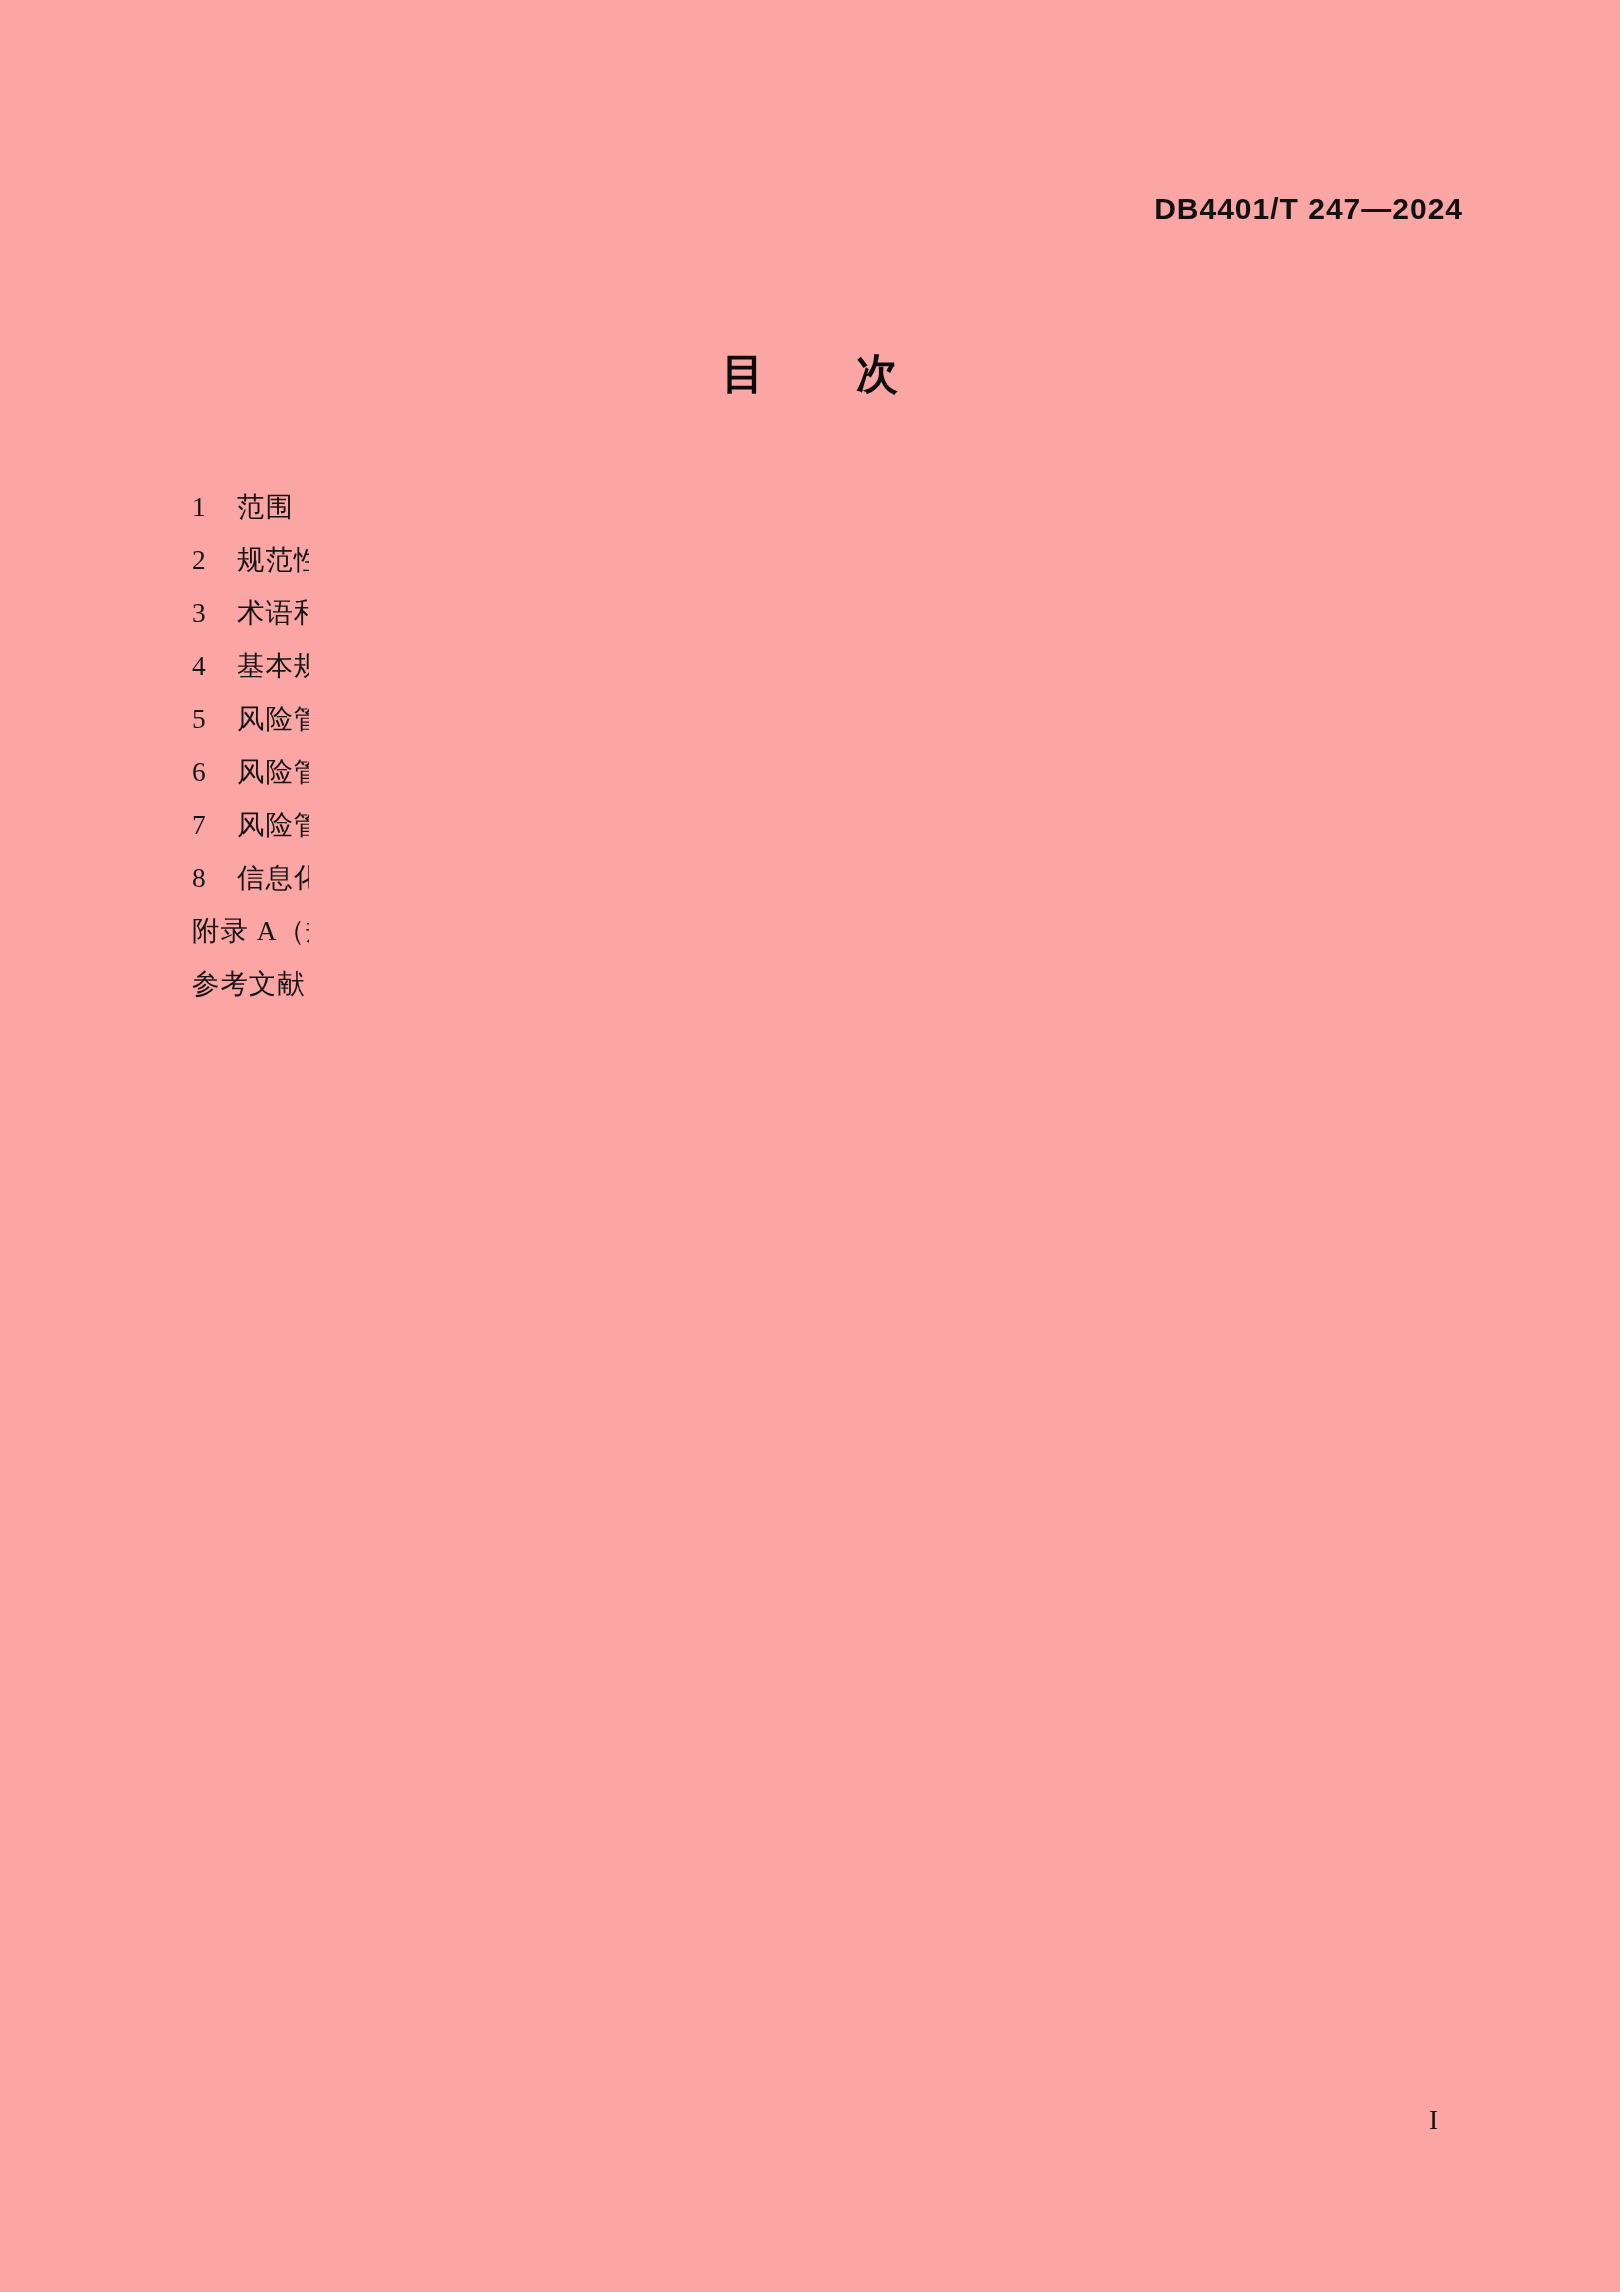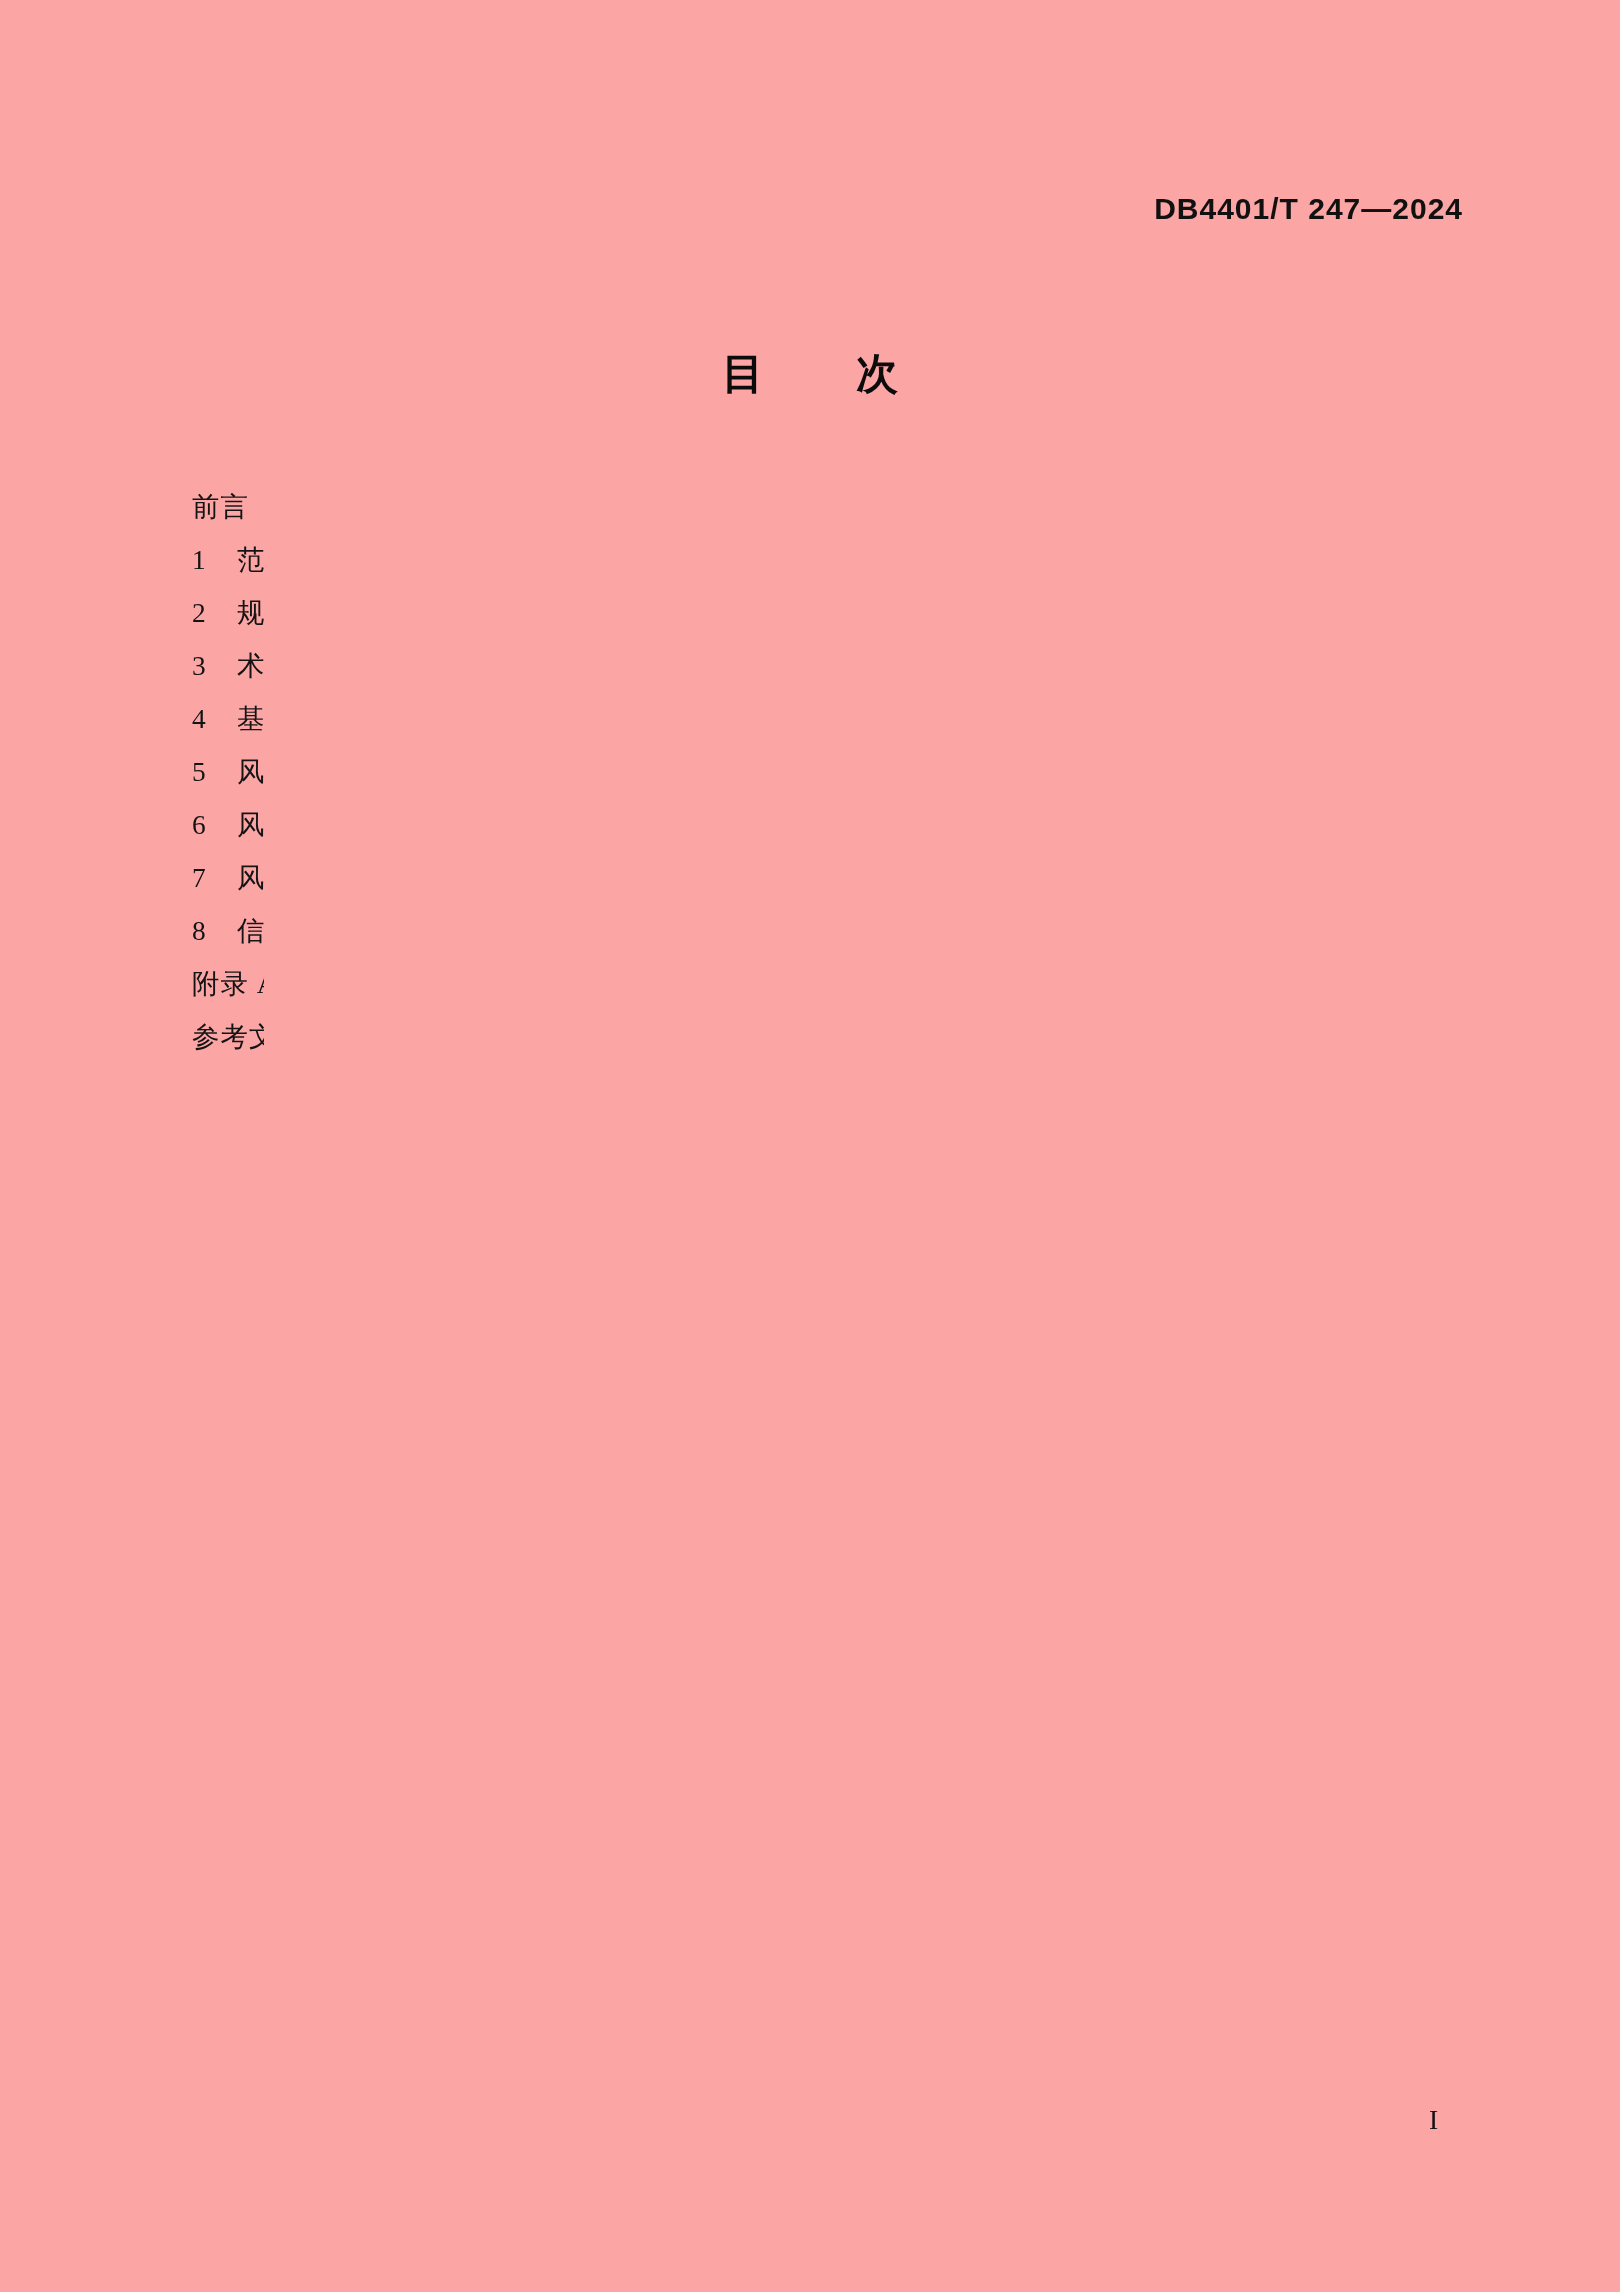--- a/index.html
+++ b/index.html
@@ -98,26 +98,20 @@
 <div class="page">
 
   <div class="header-std">DB4401/T 247—2024</div>
 
   <h1 class="toc-title">
     <span>目</span>
     <span>次</span>
   </h1>
 
   <div class="toc" id="toc-list">
-  <div class="toc-row">
-
-    <span class="label">前言</span>
-    <span class="dots"></span>
-    <span class="page">II</span>
-  </div>
 
   <div class="toc-row">
     <span class="num">1</span>
     <span class="label">范围</span>
     <span class="dots"></span>
     <span class="page">1</span>
   </div>
 
   <div class="toc-row">
     <span class="num">2</span>

